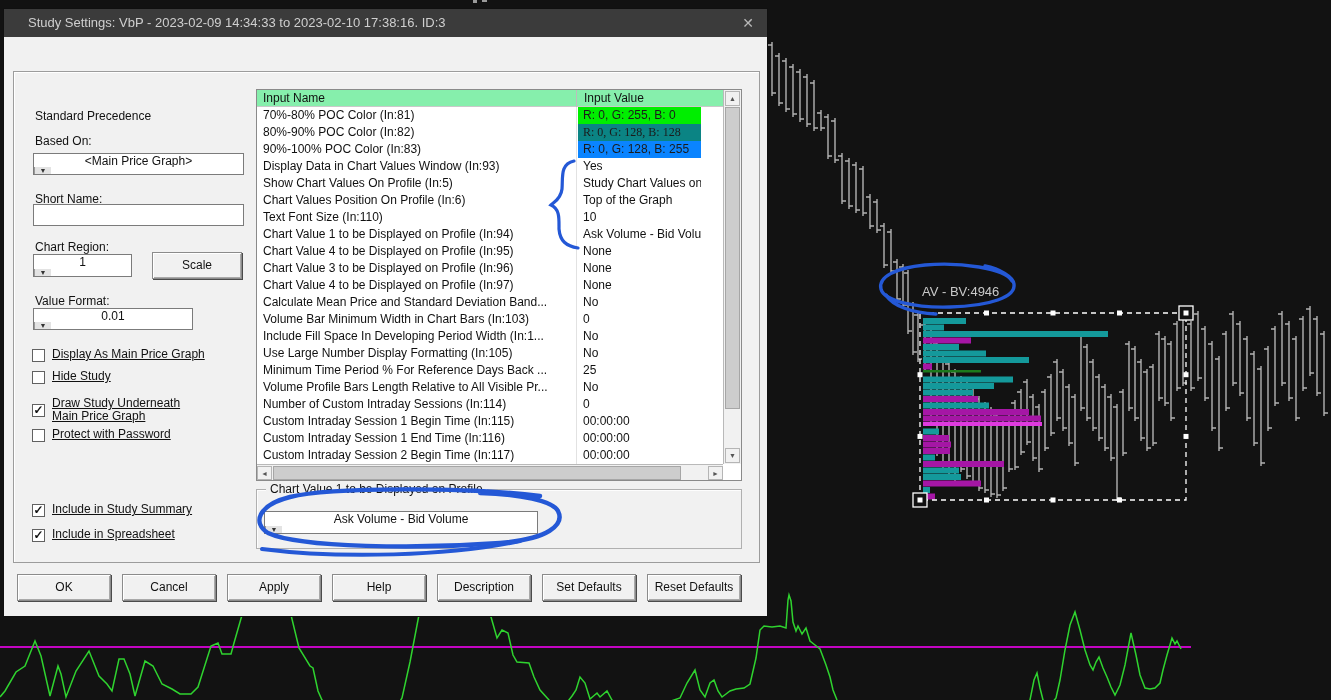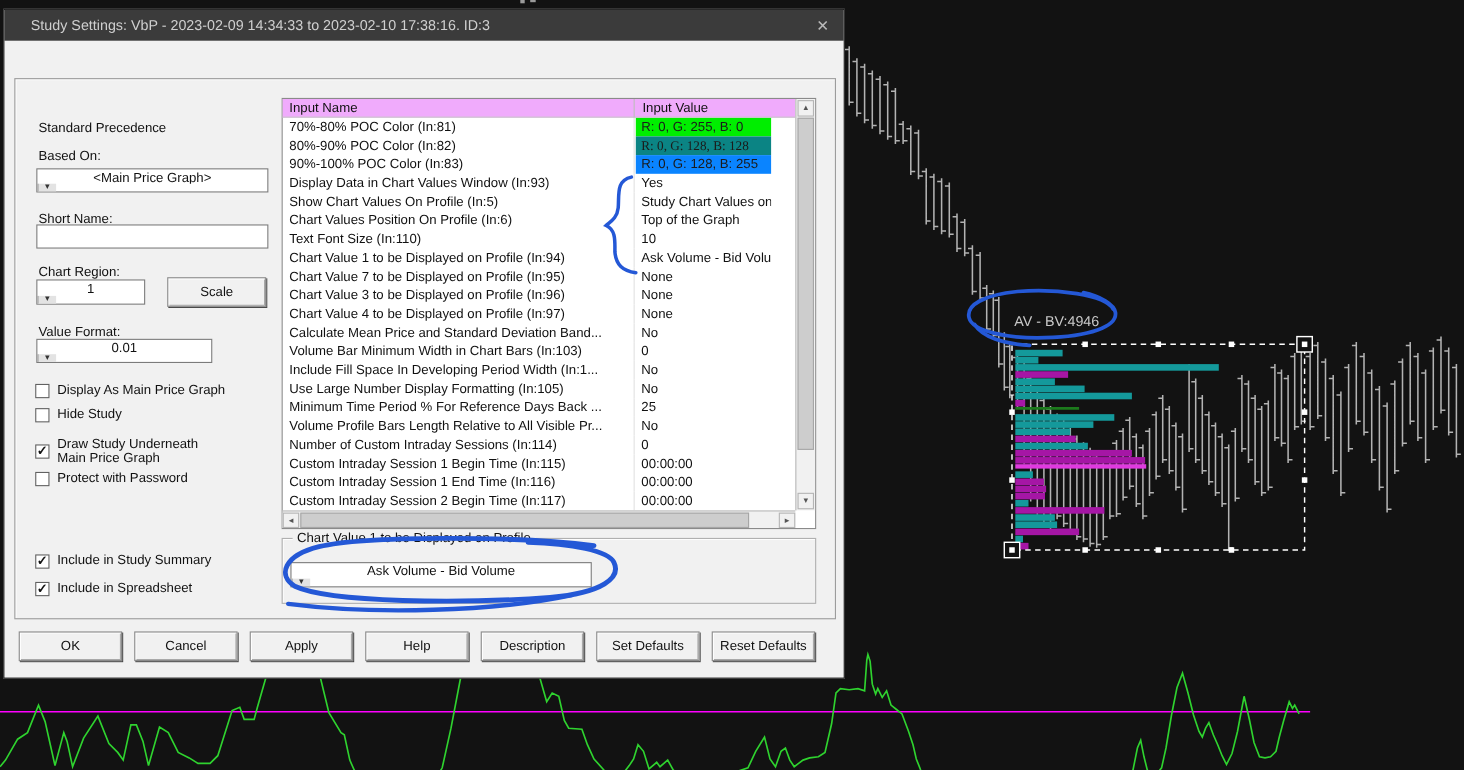--- a/index.html
+++ b/index.html
@@ -25,28 +25,28 @@
 
   .lbl{position:absolute;white-space:nowrap;}
   .combo{position:absolute;height:22px;background:#fff;border:1px solid #7b7b7b;display:flex;align-items:center;flex-direction:column;}
   .combo .val{flex:1;padding:0 5px;white-space:nowrap;overflow:hidden;}
   .combo .arr{width:17px;align-self:stretch;background:#e3e3e3;border-left:1px solid #9a9a9a;
               display:flex;align-items:center;justify-content:center;font-size:7px;color:#333;}
   .txtinput{position:absolute;height:22px;background:#fff;border:1px solid #7b7b7b;}
   .btn{position:absolute;background:#f1f1f1;border:1px solid #8b8b8b;
        box-shadow:inset 1px 1px 0 #ffffff, inset -1px -1px 0 #a9a9a9, 1px 1px 0 #4a4a4a;
        font-size:12px;text-align:center;}
-  .cb-row{position:absolute;}
+  .cb-row{position:absolute;text-decoration:underline;}
   .cb-box{position:absolute;left:0;top:1px;width:13px;height:13px;background:#fff;border:1px solid #616161;
           font-size:12px;line-height:11px;text-align:center;font-weight:bold;color:#111;}
   .cb-lbl{display:block;margin-left:20px;line-height:13px;}
 
   
   .tbl{position:absolute;left:252px;top:80px;width:486px;height:392px;background:#fff;border:1px solid #8a8a8a;}
-  .tbl-head{position:absolute;left:0;top:0;width:466px;height:17px;background:#f0abfc;border-bottom:1px solid #c9c9c9;}
+  .tbl-head{position:absolute;left:0;top:0;width:466px;height:17px;background:#86efac;border-bottom:1px solid #c9c9c9;}
   .tbl-head .hc{position:absolute;top:0;height:17px;line-height:17px;padding-left:6px;border-right:1px solid #bdbdbd;}
   .rows{position:absolute;left:0;top:17px;width:466px;height:357px;overflow:hidden;}
   .trow{position:relative;width:466px;height:17px;line-height:17px;white-space:nowrap;}
   .trow .nm{position:absolute;left:0;top:0;width:320px;padding-left:6px;overflow:hidden;border-right:1px solid #e2e2e2;}
   .trow .vl{position:absolute;left:321px;top:0;width:123px;padding-left:5px;overflow:hidden;}
   .trow .vl.chip{padding-left:5px;color:#1b1b1b;}
   
   .vsb{position:absolute;right:0;top:0;width:18px;height:374px;background:#f1f1f1;border-left:1px solid #b9b9b9;}
   .hsb{position:absolute;left:0;bottom:0;width:466px;height:16px;background:#f1f1f1;border-top:1px solid #b9b9b9;}
   .sb-btn{position:absolute;background:#f1f1f1;border:1px solid #b5b5b5;color:#555;display:flex;align-items:center;justify-content:center;}
@@ -199,21 +199,21 @@
           </div>
           <div class="trow">
             <div class="nm">Text Font Size   (In:110)</div>
             <div class="vl">10</div>
           </div>
           <div class="trow">
             <div class="nm">Chart Value 1 to be Displayed on Profile   (In:94)</div>
             <div class="vl">Ask Volume - Bid Volu...</div>
           </div>
           <div class="trow">
-            <div class="nm">Chart Value 7 to be Displayed on Profile   (In:95)</div>
+            <div class="nm">Chart Value 4 to be Displayed on Profile   (In:95)</div>
             <div class="vl">None</div>
           </div>
           <div class="trow">
             <div class="nm">Chart Value 3 to be Displayed on Profile   (In:96)</div>
             <div class="vl">None</div>
           </div>
           <div class="trow">
             <div class="nm">Chart Value 4 to be Displayed on Profile   (In:97)</div>
             <div class="vl">None</div>
           </div>

